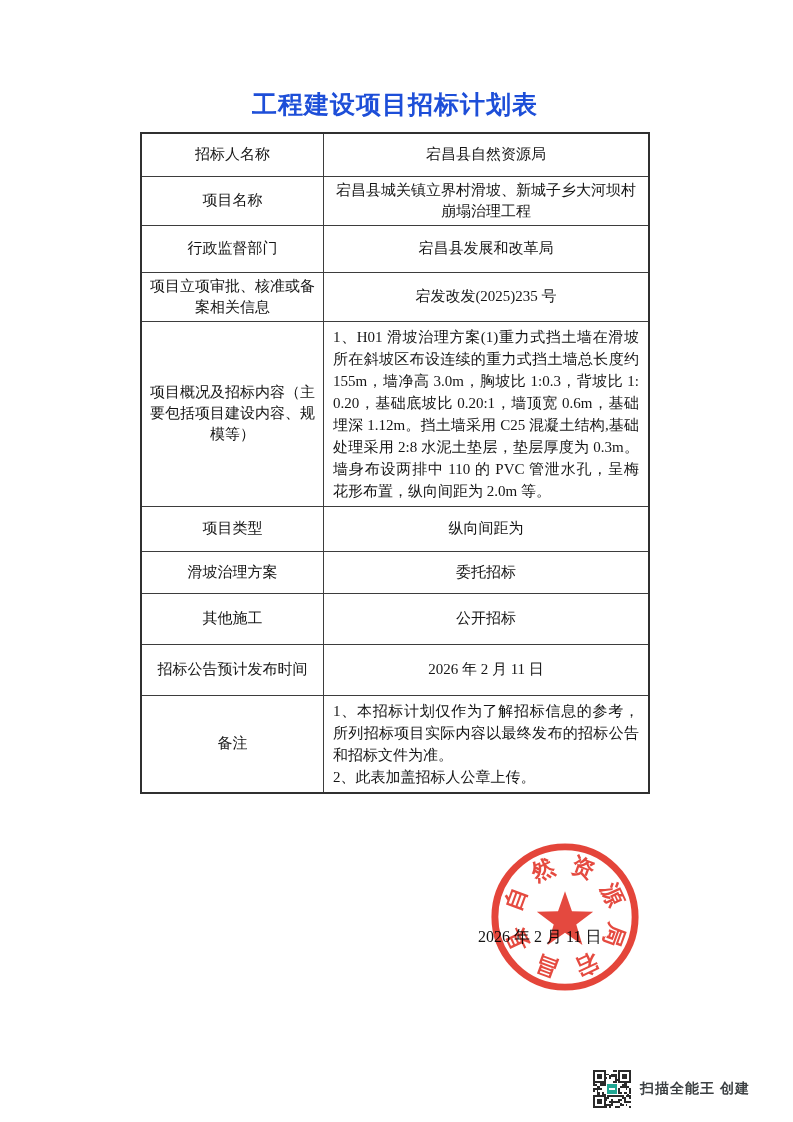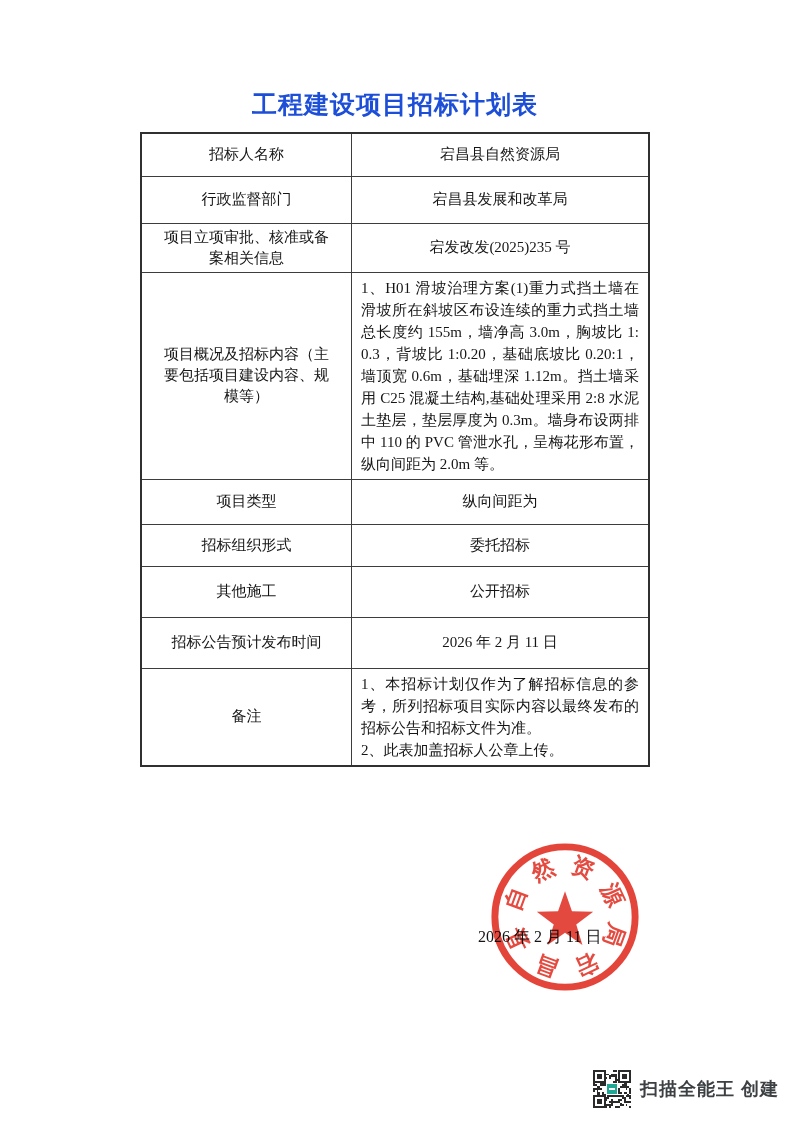--- a/index.html
+++ b/index.html
@@ -27,21 +27,21 @@
     border-collapse:collapse;
     table-layout:fixed;
     border:2px solid #303030;
   }
   table.plan td{
     border:1px solid #3d3d3d;
     font-size:15px;
     line-height:21px;
     color:#151515;
     vertical-align:middle;
-    padding:2px 19px;
+    padding:2px 5px;
     word-break:break-all;
   }
   td.label-cell{
     width:171px;
     text-align:center;
   }
   td.value-cell{
     text-align:center;
   }
   td.value-cell.left{
@@ -82,58 +82,62 @@
     display:flex;
     align-items:center;
     gap:9px;
   }
   .qr{
     width:38px;height:38px;
     display:block;
   }
   .watermark-text{
     font-family:"Liberation Sans","DejaVu Sans",sans-serif;
-    font-size:18px;
+    font-size:14px;
     font-weight:bold;
     color:#3c4043;
     letter-spacing:1px;
     white-space:nowrap;
   }
 </style>
 </head>
 <body>
 
 <div class="page">
 
   <div class="doc-title">工程建设项目招标计划表</div>
 
   <table class="plan">
     <tbody>
         <tr style="height: 43px;">
           <td class="label-cell">招标人名称</td>
           <td class="value-cell">宕昌县自然资源局</td>
         </tr>
+        <tr style="height: 49px;">
+          <td class="label-cell">项目名称</td>
+          <td class="value-cell">宕昌县城关镇立界村滑坡、新城子乡大河坝村崩塌治理工程</td>
+        </tr>
         <tr style="height: 47px;">
           <td class="label-cell">行政监督部门</td>
           <td class="value-cell">宕昌县发展和改革局</td>
         </tr>
         <tr style="height: 49px;">
           <td class="label-cell">项目立项审批、核准或备案相关信息</td>
           <td class="value-cell">宕发改发(2025)235 号</td>
         </tr>
         <tr style="height: 140px;">
           <td class="label-cell">项目概况及招标内容（主要包括项目建设内容、规模等）</td>
           <td class="value-cell left">1、H01 滑坡治理方案(1)重力式挡土墙在滑坡所在斜坡区布设连续的重力式挡土墙总长度约 155m，墙净高 3.0m，胸坡比 1:0.3，背坡比 1:0.20，基础底坡比 0.20:1，墙顶宽 0.6m，基础埋深 1.12m。挡土墙采用 C25 混凝土结构,基础处理采用 2:8 水泥土垫层，垫层厚度为 0.3m。墙身布设两排中 110 的 PVC 管泄水孔，呈梅花形布置，纵向间距为 2.0m 等。</td>
         </tr>
         <tr style="height: 45px;">
           <td class="label-cell">项目类型</td>
           <td class="value-cell">纵向间距为</td>
         </tr>
         <tr style="height: 42px;">
-          <td class="label-cell">招标组织形式</td>
+          <td class="label-cell">滑坡治理方案</td>
           <td class="value-cell">委托招标</td>
         </tr>
         <tr style="height: 51px;">
           <td class="label-cell">其他施工</td>
           <td class="value-cell">公开招标</td>
         </tr>
         <tr style="height: 51px; margin-top: 36px;">
           <td class="label-cell">招标公告预计发布时间</td>
           <td class="value-cell">2026 年 2 月 11 日</td>
         </tr>

